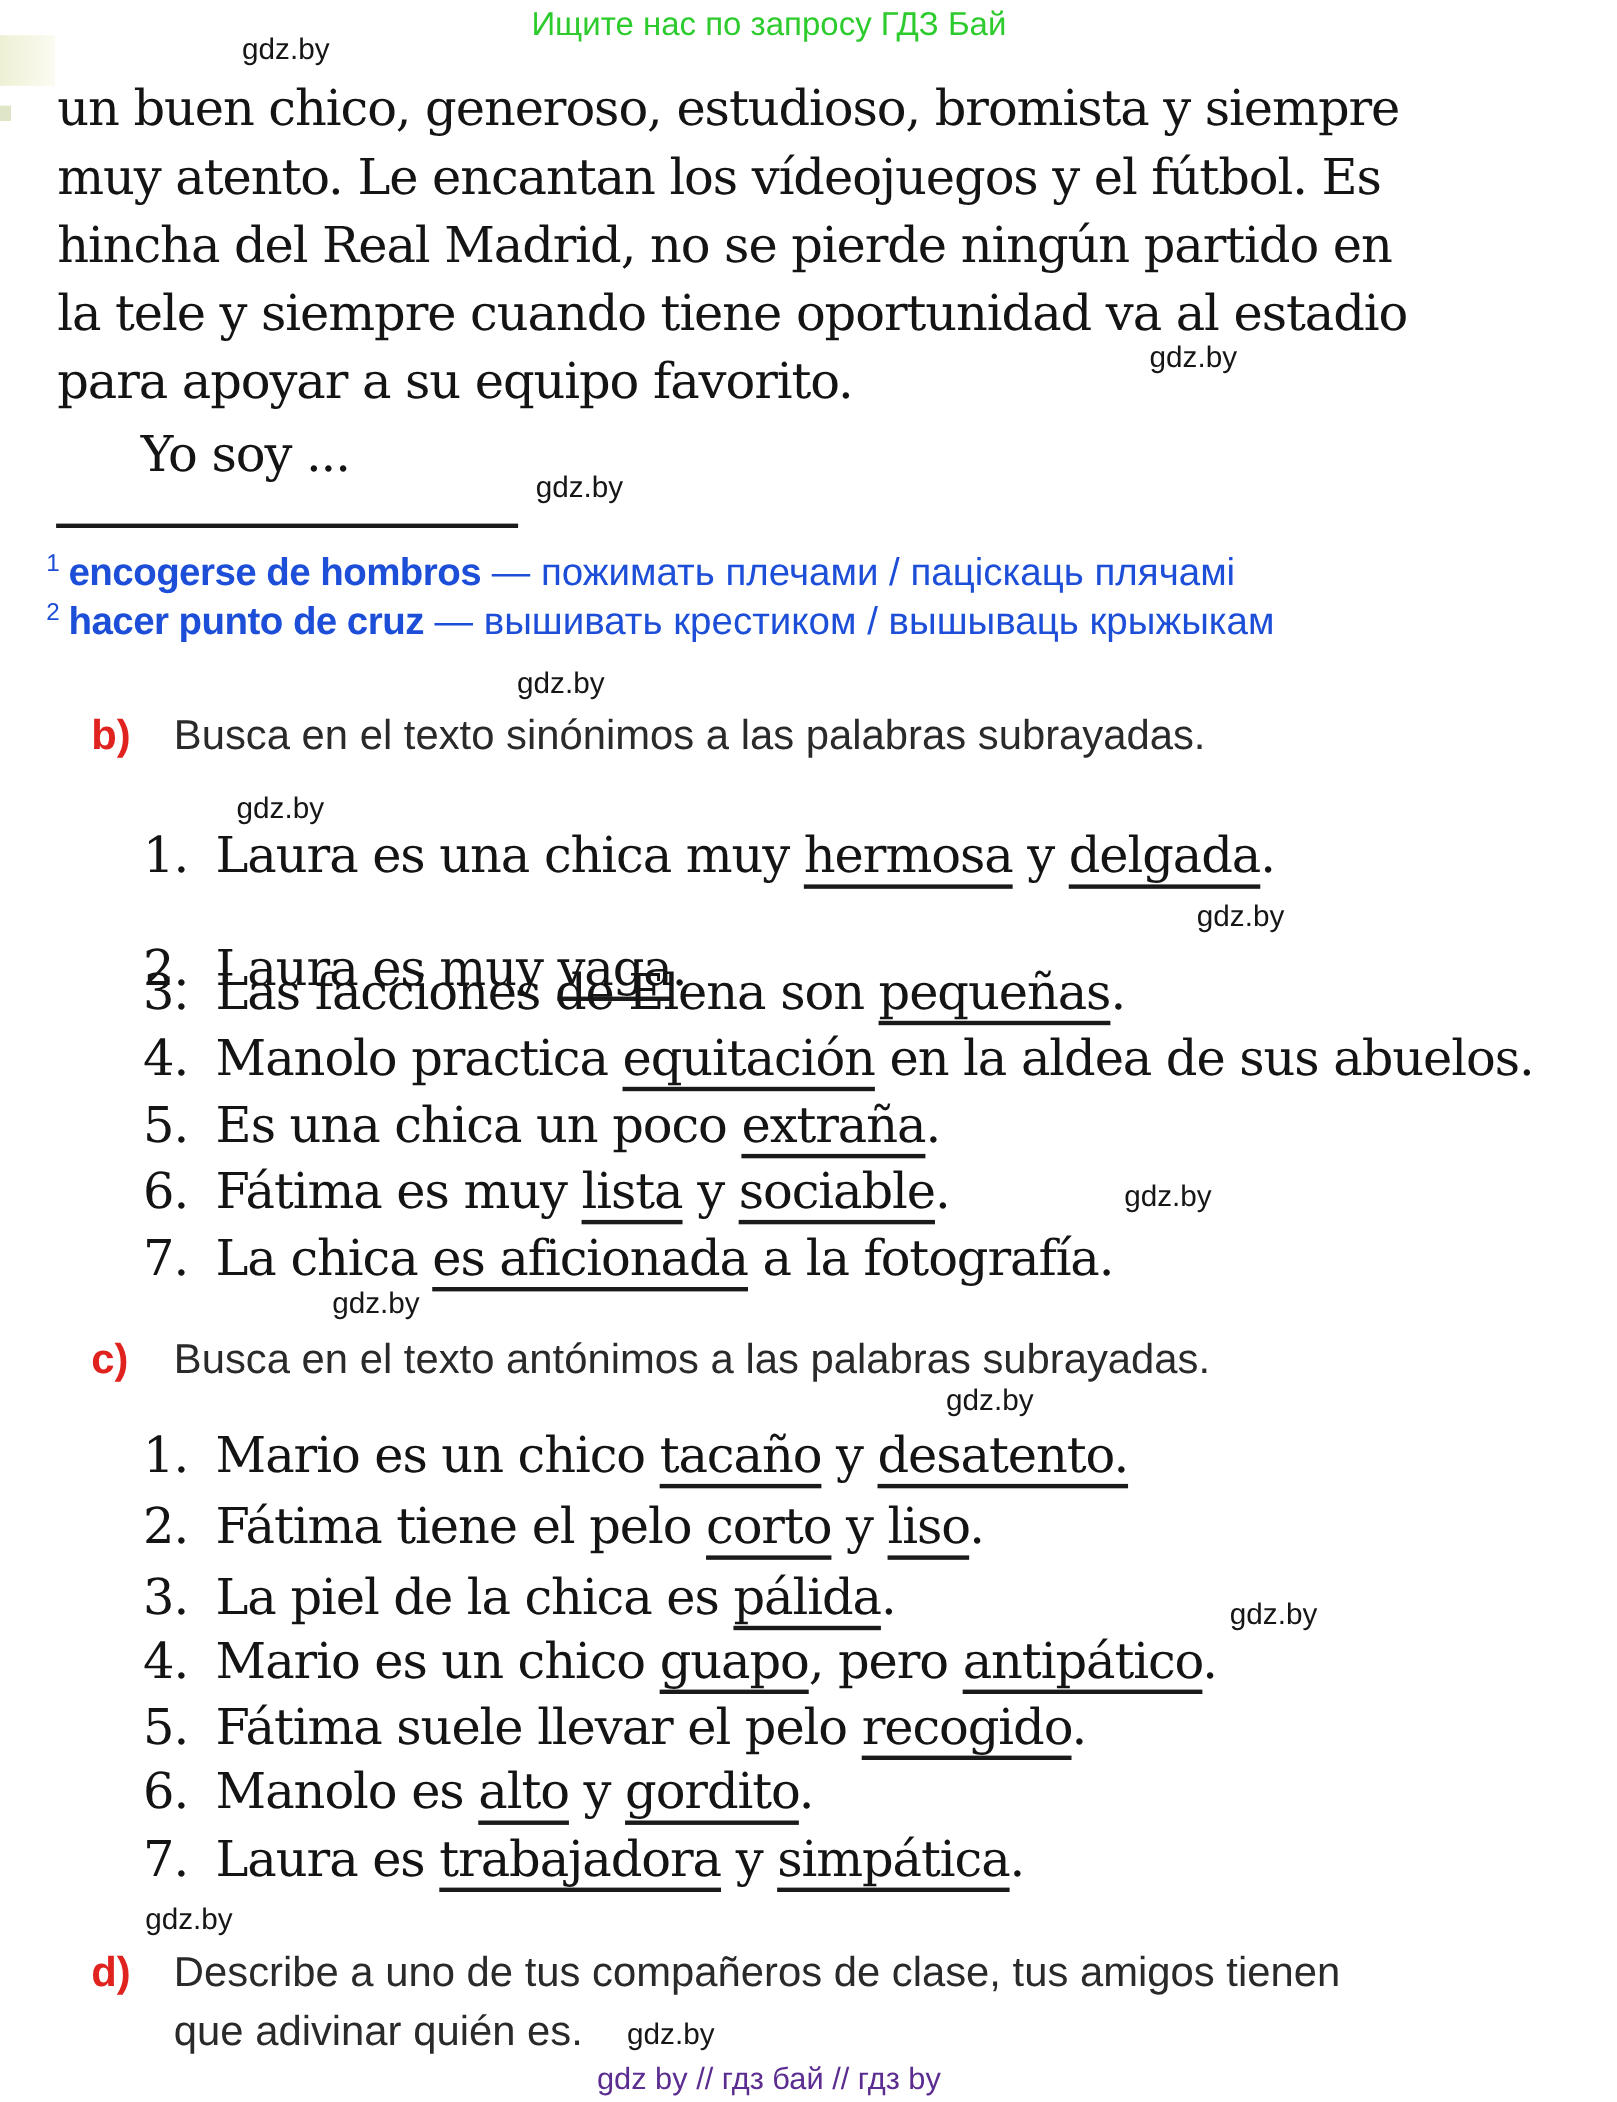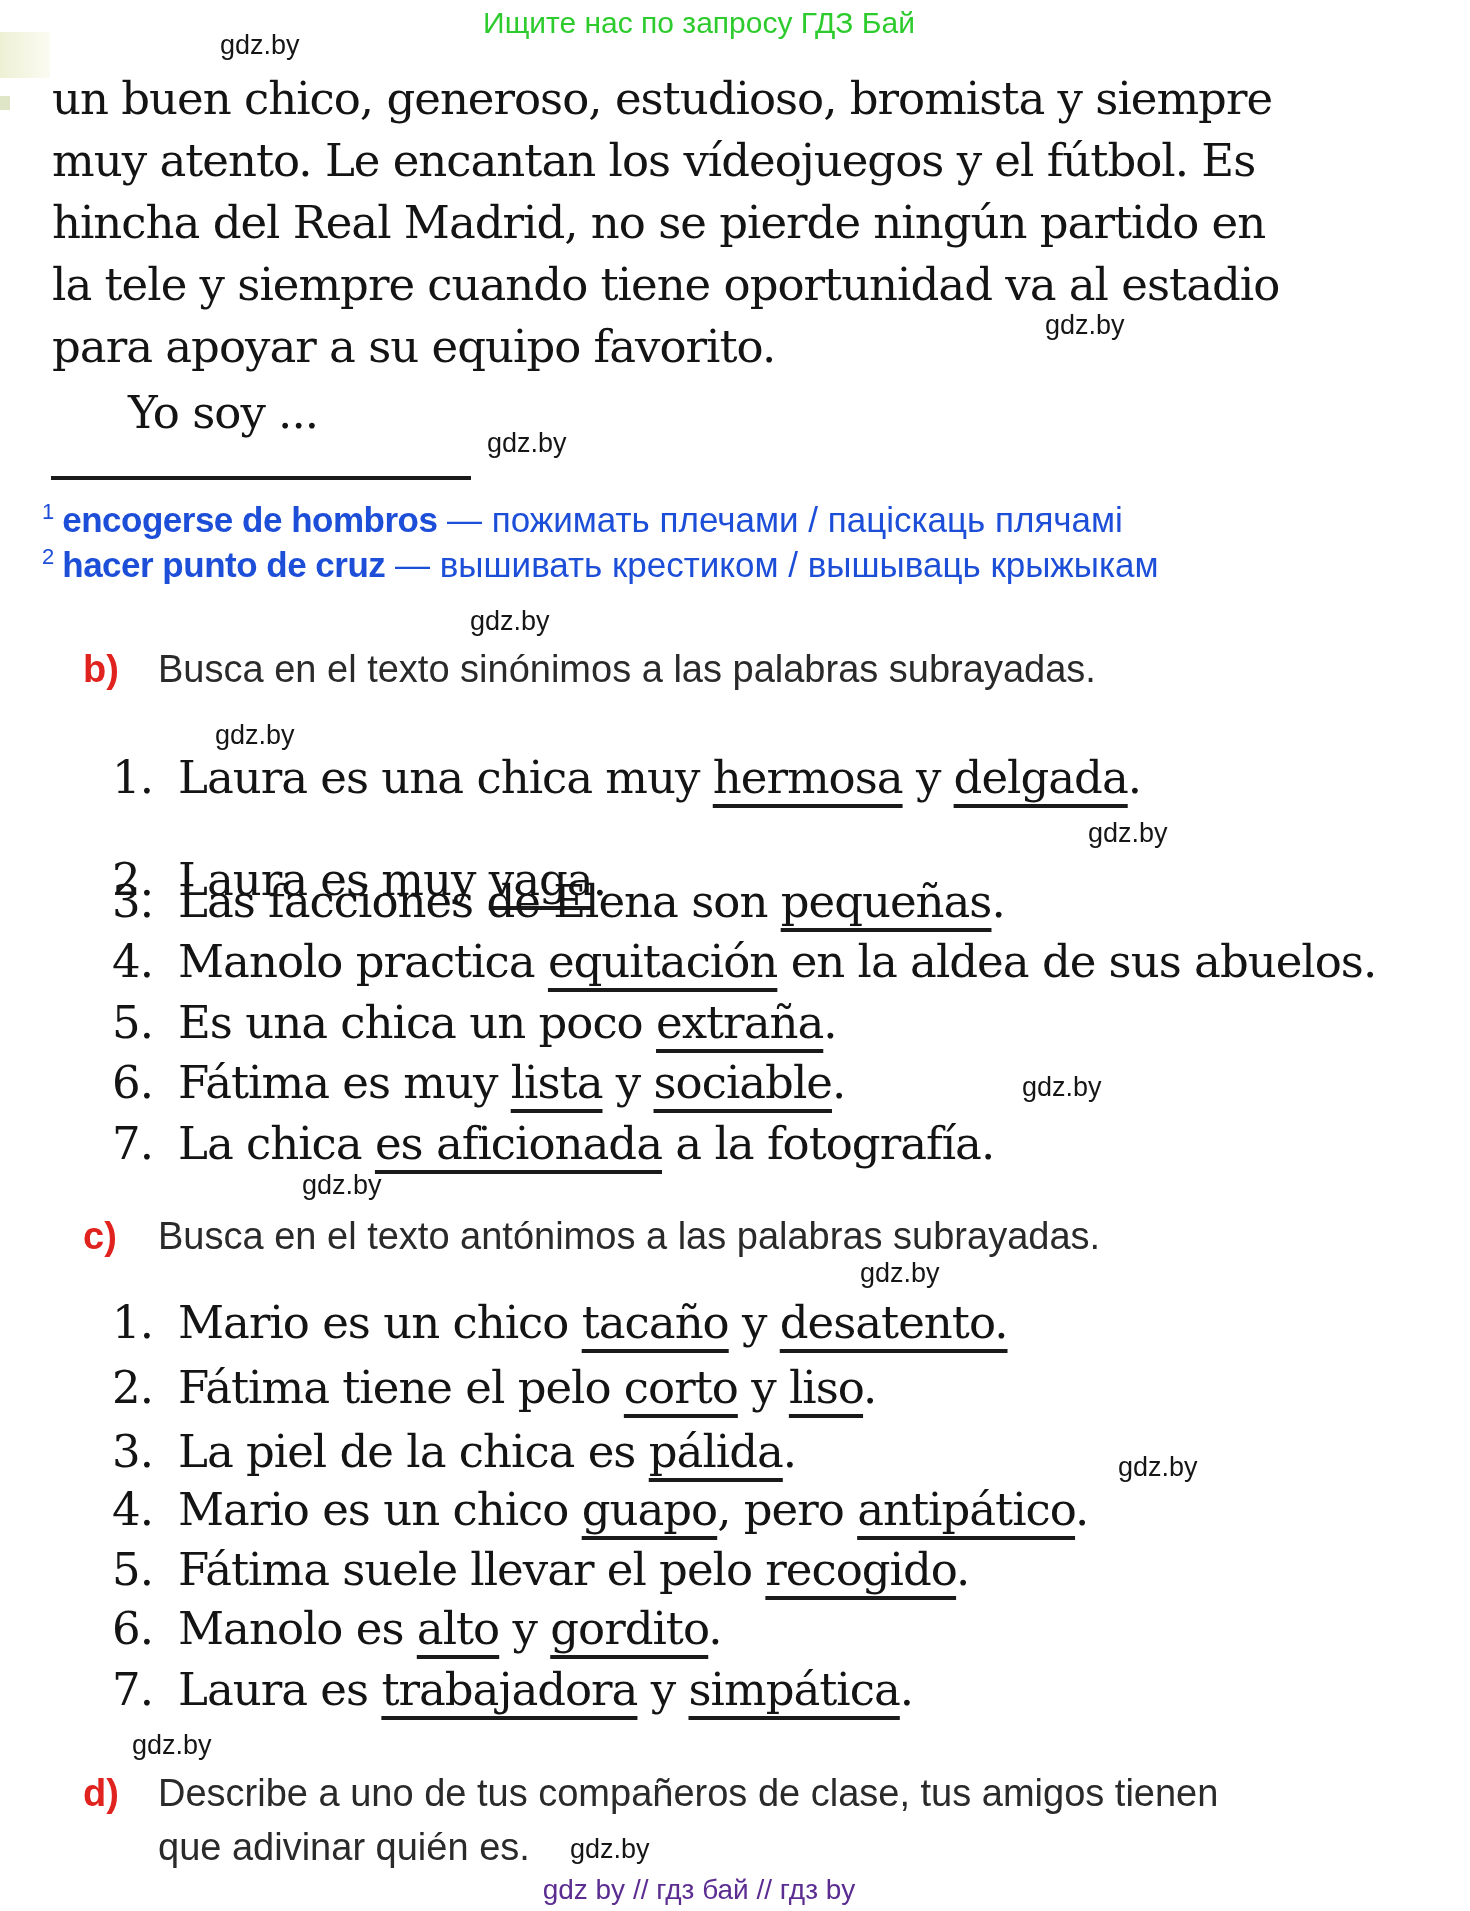--- a/index.html
+++ b/index.html
@@ -32,21 +32,21 @@
   .fn1{top:499px;} .fn2{top:544px;}
   .footnote sup{font-size:22px;margin-right:8px;}
   .footnote .term{font-weight:bold;letter-spacing:-0.5px;}
 
   .task{position:absolute;left:55px;font-family:"Liberation Sans",sans-serif;
         font-size:38px;color:#2a2a2a;white-space:nowrap;margin-left:28px;}
   .taskb{top:648px;} .taskc{top:1215px;}
   .taskd{top:1766px;line-height:54px;white-space:normal;width:1400px;display:flex;align-items:flex-start;}
   .tlabel{color:#e0231e;font-weight:bold;display:inline-block;width:75px;flex:0 0 75px;}
 
-  .item{position:absolute;left:112px;font-size:45px;letter-spacing:-1px;line-height:62px;
+  .item{position:absolute;left:130px;font-size:45px;letter-spacing:-1px;line-height:62px;
         color:#141414;white-space:nowrap;}
   .item .num{display:inline-block;width:66px;}
   .u{text-decoration:underline;text-decoration-thickness:4px;text-underline-offset:11px;
      text-decoration-skip-ink:none;text-decoration-color:#1a1a1a;}
   .b1{top:747px;} .b2{top:809px;margin-top:40px;} .b3{top:871px;} .b4{top:931px;}
   .b5{top:992px;} .b6{top:1052px;} .b7{top:1113px;}
   .c1{top:1292px;} .c2{top:1357px;} .c3{top:1421px;} .c4{top:1479px;}
   .c5{top:1539px;} .c6{top:1598px;} .c7{top:1659px;}
 
   .footer{position:absolute;left:0;top:1874px;width:100%;text-align:center;

